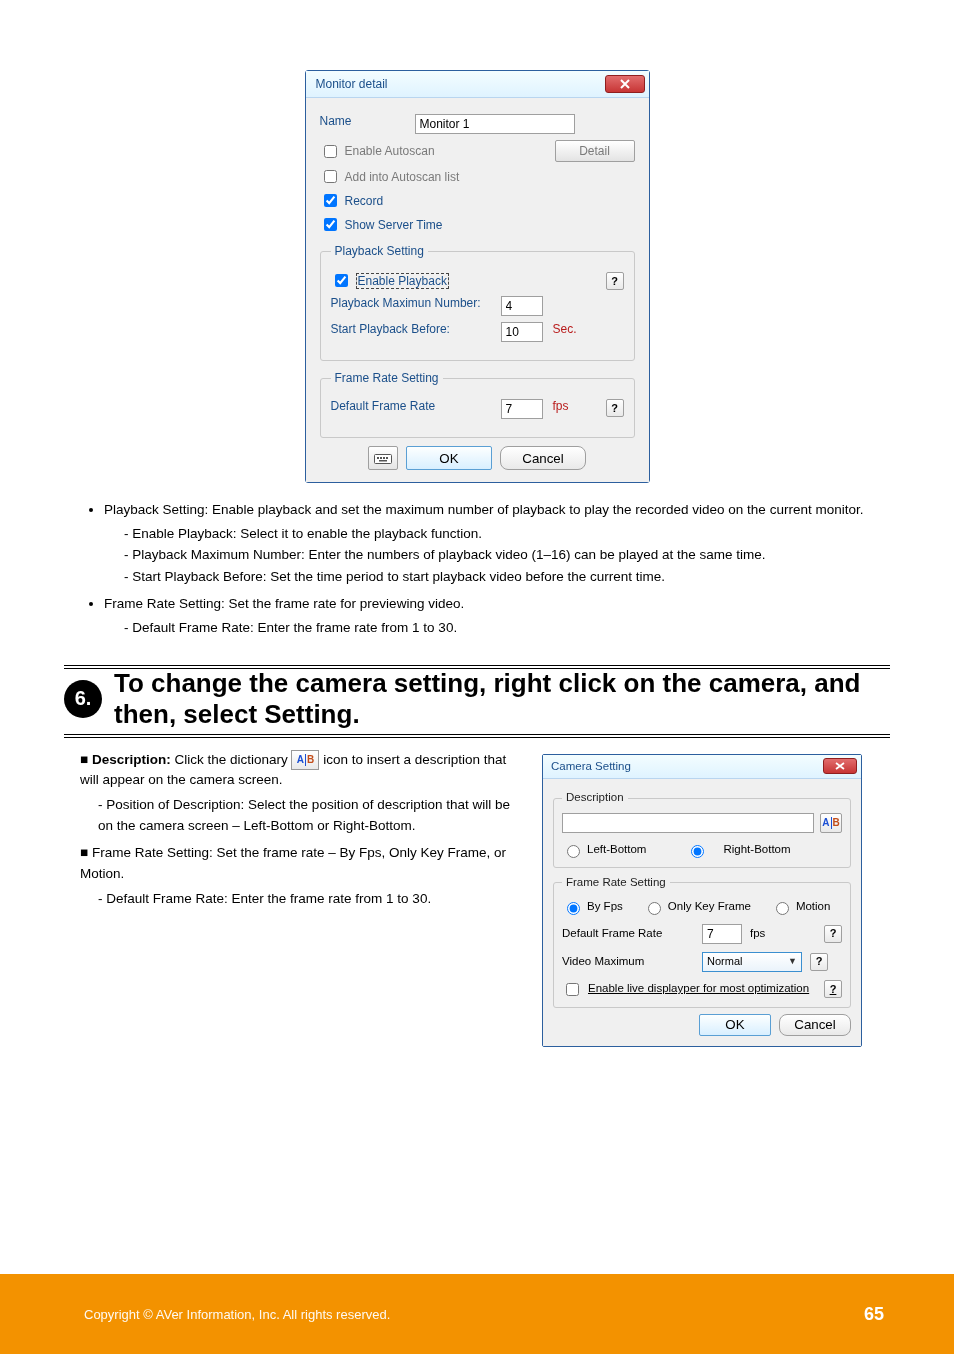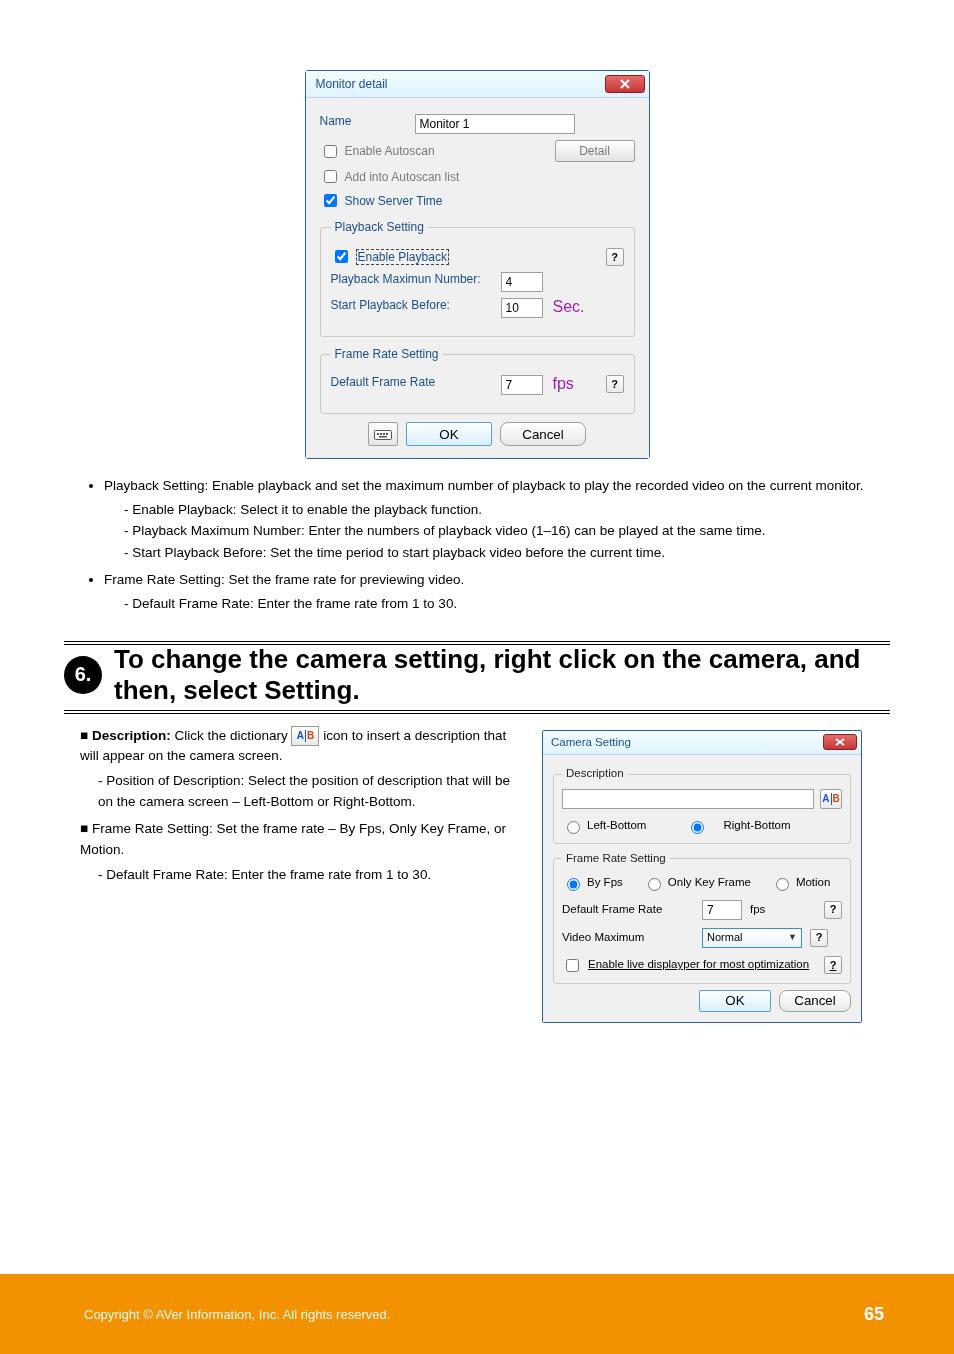--- a/index.html
+++ b/index.html
@@ -20,21 +20,21 @@
   .inp.name { width:160px; }
   .check { display:flex; align-items:center; gap:5px; margin:5px 0; }
   .cb { width:13px; height:13px; }
   .grey { color:#7a7a7a; }
   .blue { color:#1b4f8a; }
   .btn { border:1px solid #9f9f9f; background:linear-gradient(#fff,#e3e3e3); padding:2px 16px; font-size:12px; border-radius:2px; height:22px; display:inline-flex; align-items:center; justify-content:center; }
   .btn.grey { color:#7a7a7a; }
   fieldset { border:1px solid #c9c9c9; border-radius:3px; margin:10px 0 4px 0; padding:8px 10px 12px 10px; }
   legend { padding:0 4px; color:#1b4f8a; font-size:12px; }
   .helpbtn { width:18px; height:18px; border:1px solid #9f9f9f; display:inline-flex; align-items:center; justify-content:center; font-size:11px; font-weight:bold; background:linear-gradient(#fff,#e9e9e9); border-radius:2px; }
-  .sec { font-size:16px; color:#a21caf; }
+  .sec { font-size:12px; color:#b91c1c; }
   .small-in { width:42px; }
   .btnrow { display:flex; justify-content:center; gap:8px; margin-top:8px; }
   .iconbtn { width:30px; height:24px; border:1px solid #9f9f9f; background:linear-gradient(#fff,#e5e5e5); border-radius:2px; display:flex; align-items:center; justify-content:center; }
   .okbtn { width:86px; height:24px; border:1px solid #5a9fd4; background:linear-gradient(#fdffff,#d8efff); border-radius:2px; color:#000;}
   .cnbtn { width:86px; height:24px; border:1px solid #9f9f9f; background:linear-gradient(#fff,#e9e9e9); border-radius:8px; color:#000;}
 
   .dashfocus { border:1px dashed #444; padding:0 1px; }
 
   
   .para { margin:16px 64px 0 64px; font-size:13.5px; line-height:1.6; color:#000; }
@@ -99,20 +99,24 @@
       <span class="grey">Enable Autoscan</span>
       <span style="flex:1"></span>
       <button class="btn grey" style="width:80px">Detail</button>
     </div>
 
     <div class="check">
           <input type="checkbox" class="cb" style="">
       <span class="grey">Add into Autoscan list</span>
     </div>
 
+    <div class="check">
+          <input type="checkbox" class="cb" checked="" style="">
+      <span class="blue">Record</span>
+    </div>
 
     <div class="check">
           <input type="checkbox" class="cb" checked="" style="">
       <span class="blue">Show Server Time</span>
     </div>
 
     <fieldset>
       <legend>Playback Setting</legend>
       <div class="check" style="justify-content:space-between;">
         <span style="display:flex;align-items:center;gap:5px;">

